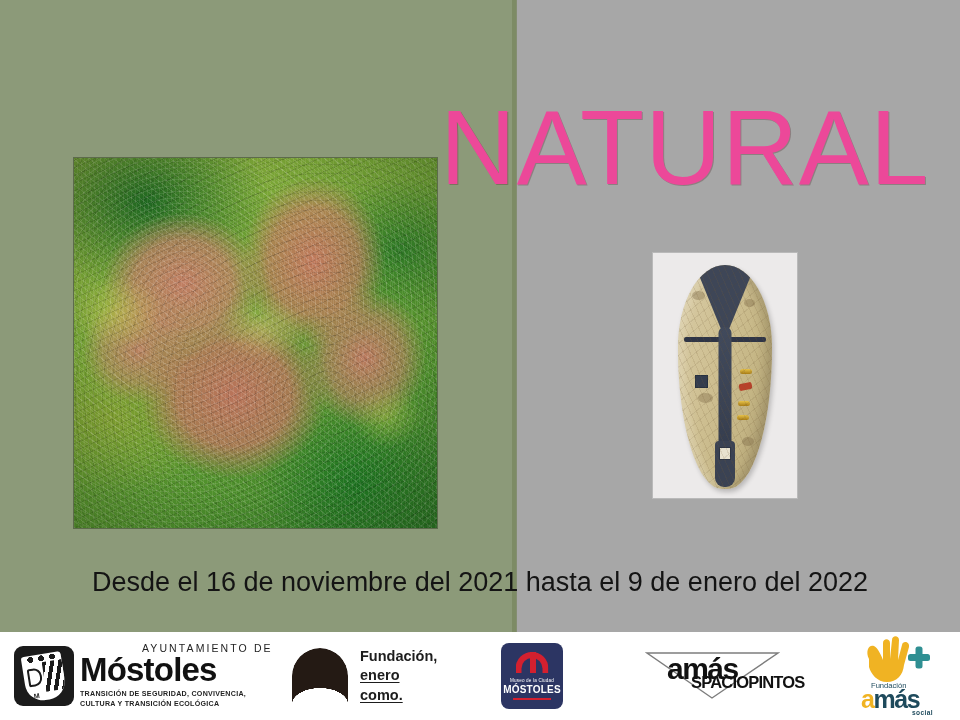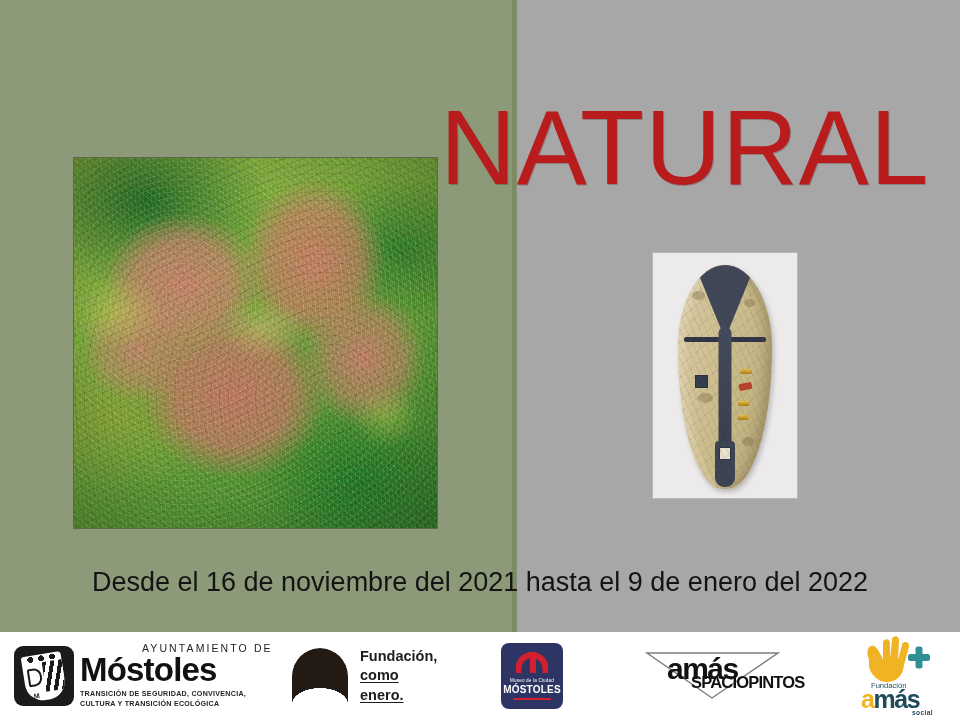--- a/index.html
+++ b/index.html
@@ -53,21 +53,21 @@
     letter-spacing: -0.1px;
     white-space: nowrap;
   }
   .bigtitle {
     position: absolute;
     left: 440px;
     top: 93px;
     font-size: 105px;
     line-height: 1.05;
     font-weight: 400;
-    color: #b91c1c;
+    color: #ec4899;
     letter-spacing: 1px;
     white-space: nowrap;
     text-shadow: 1px 1px 0 rgba(60,10,10,.25);
   }
   .daterange {
     position: absolute;
     left: 0;
     top: 567px;
     width: 960px;
     text-align: center;
@@ -517,22 +517,22 @@
         <div class="ayto-main">Móstoles</div>
         <div class="ayto-sub">TRANSICIÓN DE SEGURIDAD, CONVIVENCIA,</div>
         <div class="ayto-sub" style="margin-top:0">CULTURA Y TRANSICIÓN ECOLÓGICA</div>
       </div>
     </div>
 
     <div class="logo logo-comonuevo">
       <div class="cn-arch"></div>
       <div class="cn-txt">
         <div>Fundación,</div>
-        <div class="cn-u">como</div>
-        <div class="cn-u">enero.</div>
+        <div class="cn-u">enero</div>
+        <div class="cn-u">como.</div>
       </div>
     </div>
 
     <div class="logo logo-museo">
       <div class="museo-card">
         <div class="museo-m"></div>
         <div class="museo-mleg l"></div>
         <div class="museo-top">Museo de la Ciudad</div>
         <div class="museo-name">MÓSTOLES</div>
         <div class="museo-rule"></div>

